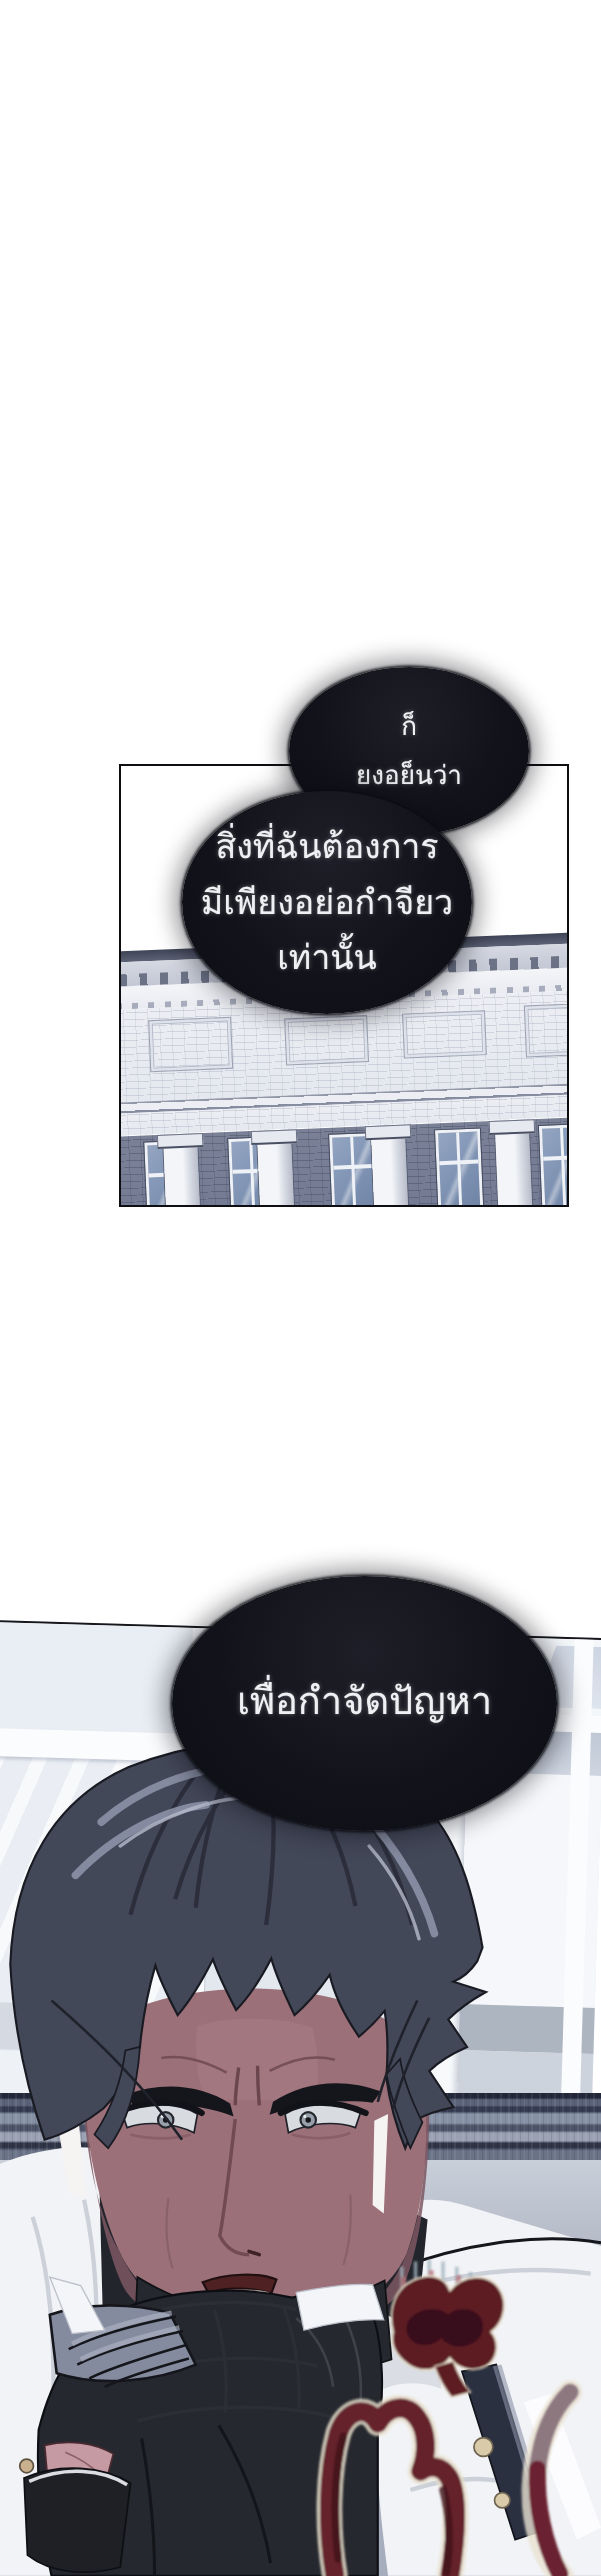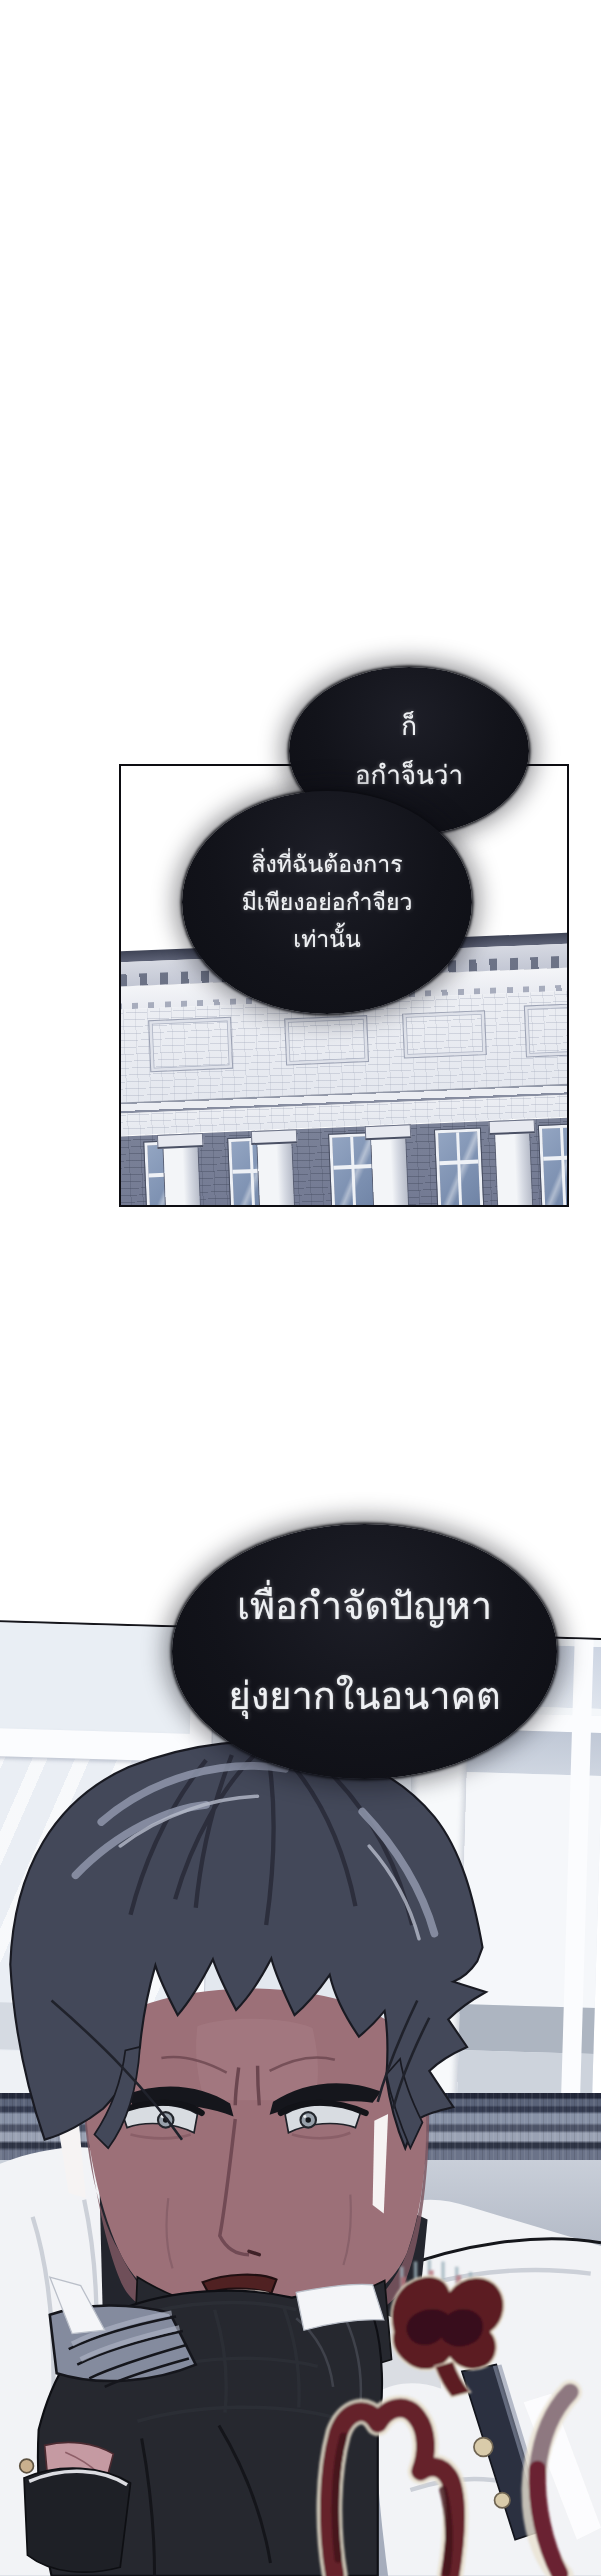--- a/index.html
+++ b/index.html
@@ -65,22 +65,22 @@
     box-shadow:0 0 22px 7.7px rgba(12,13,18,.42),0 0 2.6px 1.7px rgba(12,13,18,.85);
     display:flex;flex-direction:column;align-items:center;justify-content:center;
   }
   .bubble .line{
     display:block;text-align:center;white-space:nowrap;color:#eef0f3;
     text-shadow:0 0 5.2px rgba(255,255,255,.32),0 0 0.9px rgba(255,255,255,.55);
   }
   .b1{left:289px;top:667px;width:240px;height:168px;}
   .b1 .line{font-size:26px;line-height:1.9;}
   .b2{left:182px;top:791px;width:290px;height:223px;}
-  .b2 .line{font-size:23px;line-height:1.64;}
-  .b3{left:172px;top:1524px;width:385px;height:255px;}
+  .b2 .line{font-size:34px;line-height:1.64;}
+  .b3{left:172px;top:1576px;width:385px;height:255px;font-family:Liberation Mono, monospace;}
   .b3 .line{font-size:38px;line-height:2.36;}
 
   
   .winbg{
     position:absolute;left:-5.2px;top:1620px;width:611px;height:486px;
     background:#e7ebf2;border-top:2.6px solid #16161b;
     transform:rotate(1.7deg);transform-origin:0 0;z-index:1;overflow:hidden;
   }
   .wb{position:absolute;}
   .hband{position:absolute;left:0;top:2093px;width:601px;height:68px;z-index:1;
@@ -278,29 +278,28 @@
                C500,2870 514,2872 522,2884 C534,2902 532,2952 524,3000" fill="none" stroke="#65202b" stroke-width="22" stroke-linecap="round" stroke-linejoin="round"></path>
       <path d="M394,2980 C388,2930 390,2872 400,2838 M516,2900 C524,2930 524,2966 520,2996" stroke="#3f1018" stroke-width="9" fill="none" opacity=".8" stroke-linecap="round"></path>
       <path d="M664,2786 C634,2818 618,2868 622,2918 C625,2954 637,2982 654,3000" fill="none" stroke="#eae2d2" stroke-width="28" stroke-linecap="round" opacity=".8"></path>
       <path d="M664,2786 C642,2808 630,2840 626,2876" fill="none" stroke="#8e7880" stroke-width="20" stroke-linecap="round"></path>
       <path d="M626,2876 C624,2918 634,2964 652,2998" fill="none" stroke="#6b2030" stroke-width="20" stroke-linecap="round"></path>
     </g>
   </svg>
 
   <div class="bubble b1">
     <span class="line" lang="th">ก็</span>
-    <span class="line" lang="th">อกำจ็นว่า</span>
+    <span class="line" lang="th">ยงอย็นว่า</span>
   </div>
 
   <div class="bubble b2">
     <span class="line" lang="th">สิ่งที่ฉันต้องการ</span>
     <span class="line" lang="th">มีเพียงอย่อกำจียว</span>
     <span class="line" lang="th">เท่านั้น</span>
   </div>
 
   <div class="bubble b3">
     <span class="line" lang="th">เพื่อกำจัดปัญหา</span>
-    <span class="line" lang="th">ยุ่งยากในอนาคต</span>
   </div>
 
   <span class="sr" lang="th">ตึง</span>
 </div>
 
 
 </body></html>

